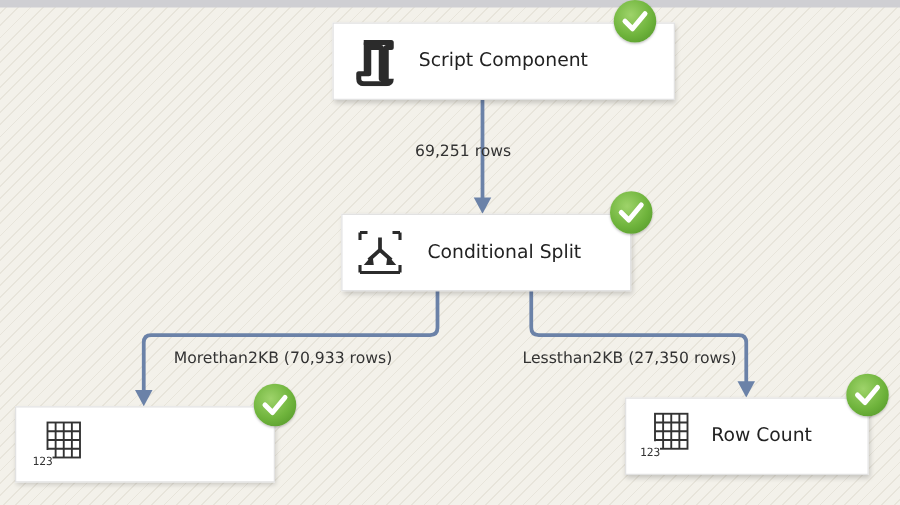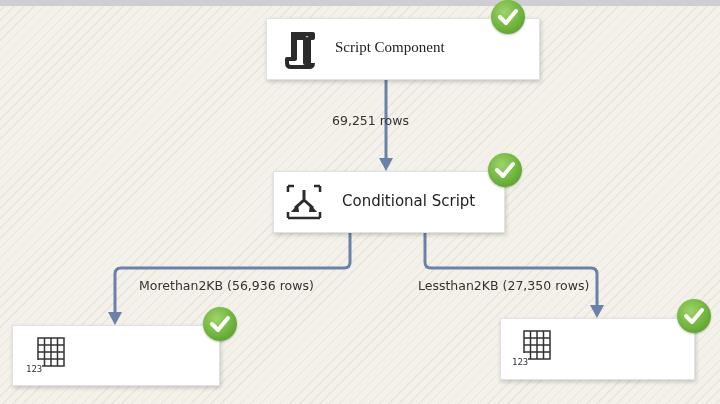--- a/index.html
+++ b/index.html
@@ -39,44 +39,44 @@
       <polygon points="108,312 122,312 115,325" fill="#6b82a8"></polygon>
     </g>
 
     <g>
       <path d="M425 232 L425 262 Q425 268 431 268 L591 268 Q597 268 597 274 L597 307" fill="none" stroke="#6b82a8" stroke-width="3"></path>
       <polygon points="590,305 604,305 597,318" fill="#6b82a8"></polygon>
     </g>
   </svg>
 
   <div class="path-label" style="left:332px; top:113px;">69,251 rows</div>
-  <div class="path-label" style="left:139px; top:278px;">Morethan2KB (56,936 rows)</div>
+  <div class="path-label" style="left:139px; top:278px;">Morethan2KB (70,933 rows)</div>
   <div class="path-label" style="left:418px; top:278px;">Lessthan2KB (27,350 rows)</div>
 
-  <div class="node" style="left:266px; top:18px; width:272px; height:60px;font-family:Liberation Serif, serif;">
+  <div class="node" style="left:266px; top:18px; width:272px; height:60px;">
     <svg class="icon" style="left:16px; top:12px;" width="36" height="38" viewBox="0 0 36 38">
       <path d="M8 3 H30 V7 H26 V32 H22 V7 H12 V28 H4 V32 Q4 36 8 36 H26 Q30 36 30 32" fill="none" stroke="#2b2b2b" stroke-width="4" stroke-linejoin="round"></path>
       <rect x="8" y="3" width="4" height="26" fill="#2b2b2b"></rect>
     </svg>
     <span class="label" style="position:absolute; left:68px; top:20px;">Script Component</span>
   </div>
   <div class="check" style="left:491px; top:0px;">
     <svg width="34" height="34" viewBox="0 0 34 34">
         <path d="M9 17 L15 23 L25 11" fill="none" stroke="#fff" stroke-width="4" stroke-linecap="round" stroke-linejoin="round"></path>
       </svg>
   </div>
 
   <div class="node" style="left:273px; top:171px; width:230px; height:60px;">
     <svg class="icon" style="left:12px; top:12px;" width="36" height="36" viewBox="0 0 36 36">
       <path d="M2 2 H8 M2 2 V8 M34 2 H28 M34 2 V8 M2 34 H34 M2 34 V28 M34 34 V28" fill="none" stroke="#2b2b2b" stroke-width="2.5"></path>
       <path d="M18 6 V16 L9 24 M18 16 L27 24" fill="none" stroke="#2b2b2b" stroke-width="3"></path>
       <polygon points="5,28 12,20 13,28" fill="#2b2b2b"></polygon>
       <polygon points="31,28 24,20 23,28" fill="#2b2b2b"></polygon>
     </svg>
-    <span class="label" style="position:absolute; left:68px; top:20px;">Conditional Script</span>
+    <span class="label" style="position:absolute; left:68px; top:20px;">Conditional Split</span>
   </div>
   <div class="check" style="left:488px; top:153px;">
     <svg width="34" height="34" viewBox="0 0 34 34">
         <path d="M9 17 L15 23 L25 11" fill="none" stroke="#fff" stroke-width="4" stroke-linecap="round" stroke-linejoin="round"></path>
       </svg>
   </div>
 
   <div class="node" style="left:12px; top:325px; width:206px; height:59px;">
     <svg class="icon" style="left:13px; top:10px;" width="40" height="40" viewBox="0 0 40 40">
       <g fill="none" stroke="#333" stroke-width="1.5">
@@ -105,19 +105,20 @@
         <line x1="12" y1="9" x2="38" y2="9"></line>
           <line x1="12" y1="16" x2="38" y2="16"></line>
           <line x1="12" y1="23" x2="38" y2="23"></line>
         <line x1="18.5" y1="2" x2="18.5" y2="30"></line>
           <line x1="25" y1="2" x2="25" y2="30"></line>
           <line x1="31.5" y1="2" x2="31.5" y2="30"></line>
       </g>
       <rect x="0" y="24" width="16" height="14" fill="#fff"></rect>
       <text x="0" y="36" font-size="9" fill="#333" font-family="DejaVu Sans Mono, monospace">123</text>
     </svg>
+    <span class="label" style="position:absolute; left:68px; top:20px;">Row Count</span>
   </div>
   <div class="check" style="left:677px; top:299px;">
     <svg width="34" height="34" viewBox="0 0 34 34">
         <path d="M9 17 L15 23 L25 11" fill="none" stroke="#fff" stroke-width="4" stroke-linecap="round" stroke-linejoin="round"></path>
       </svg>
   </div>
 </div>
 
 </body></html>

